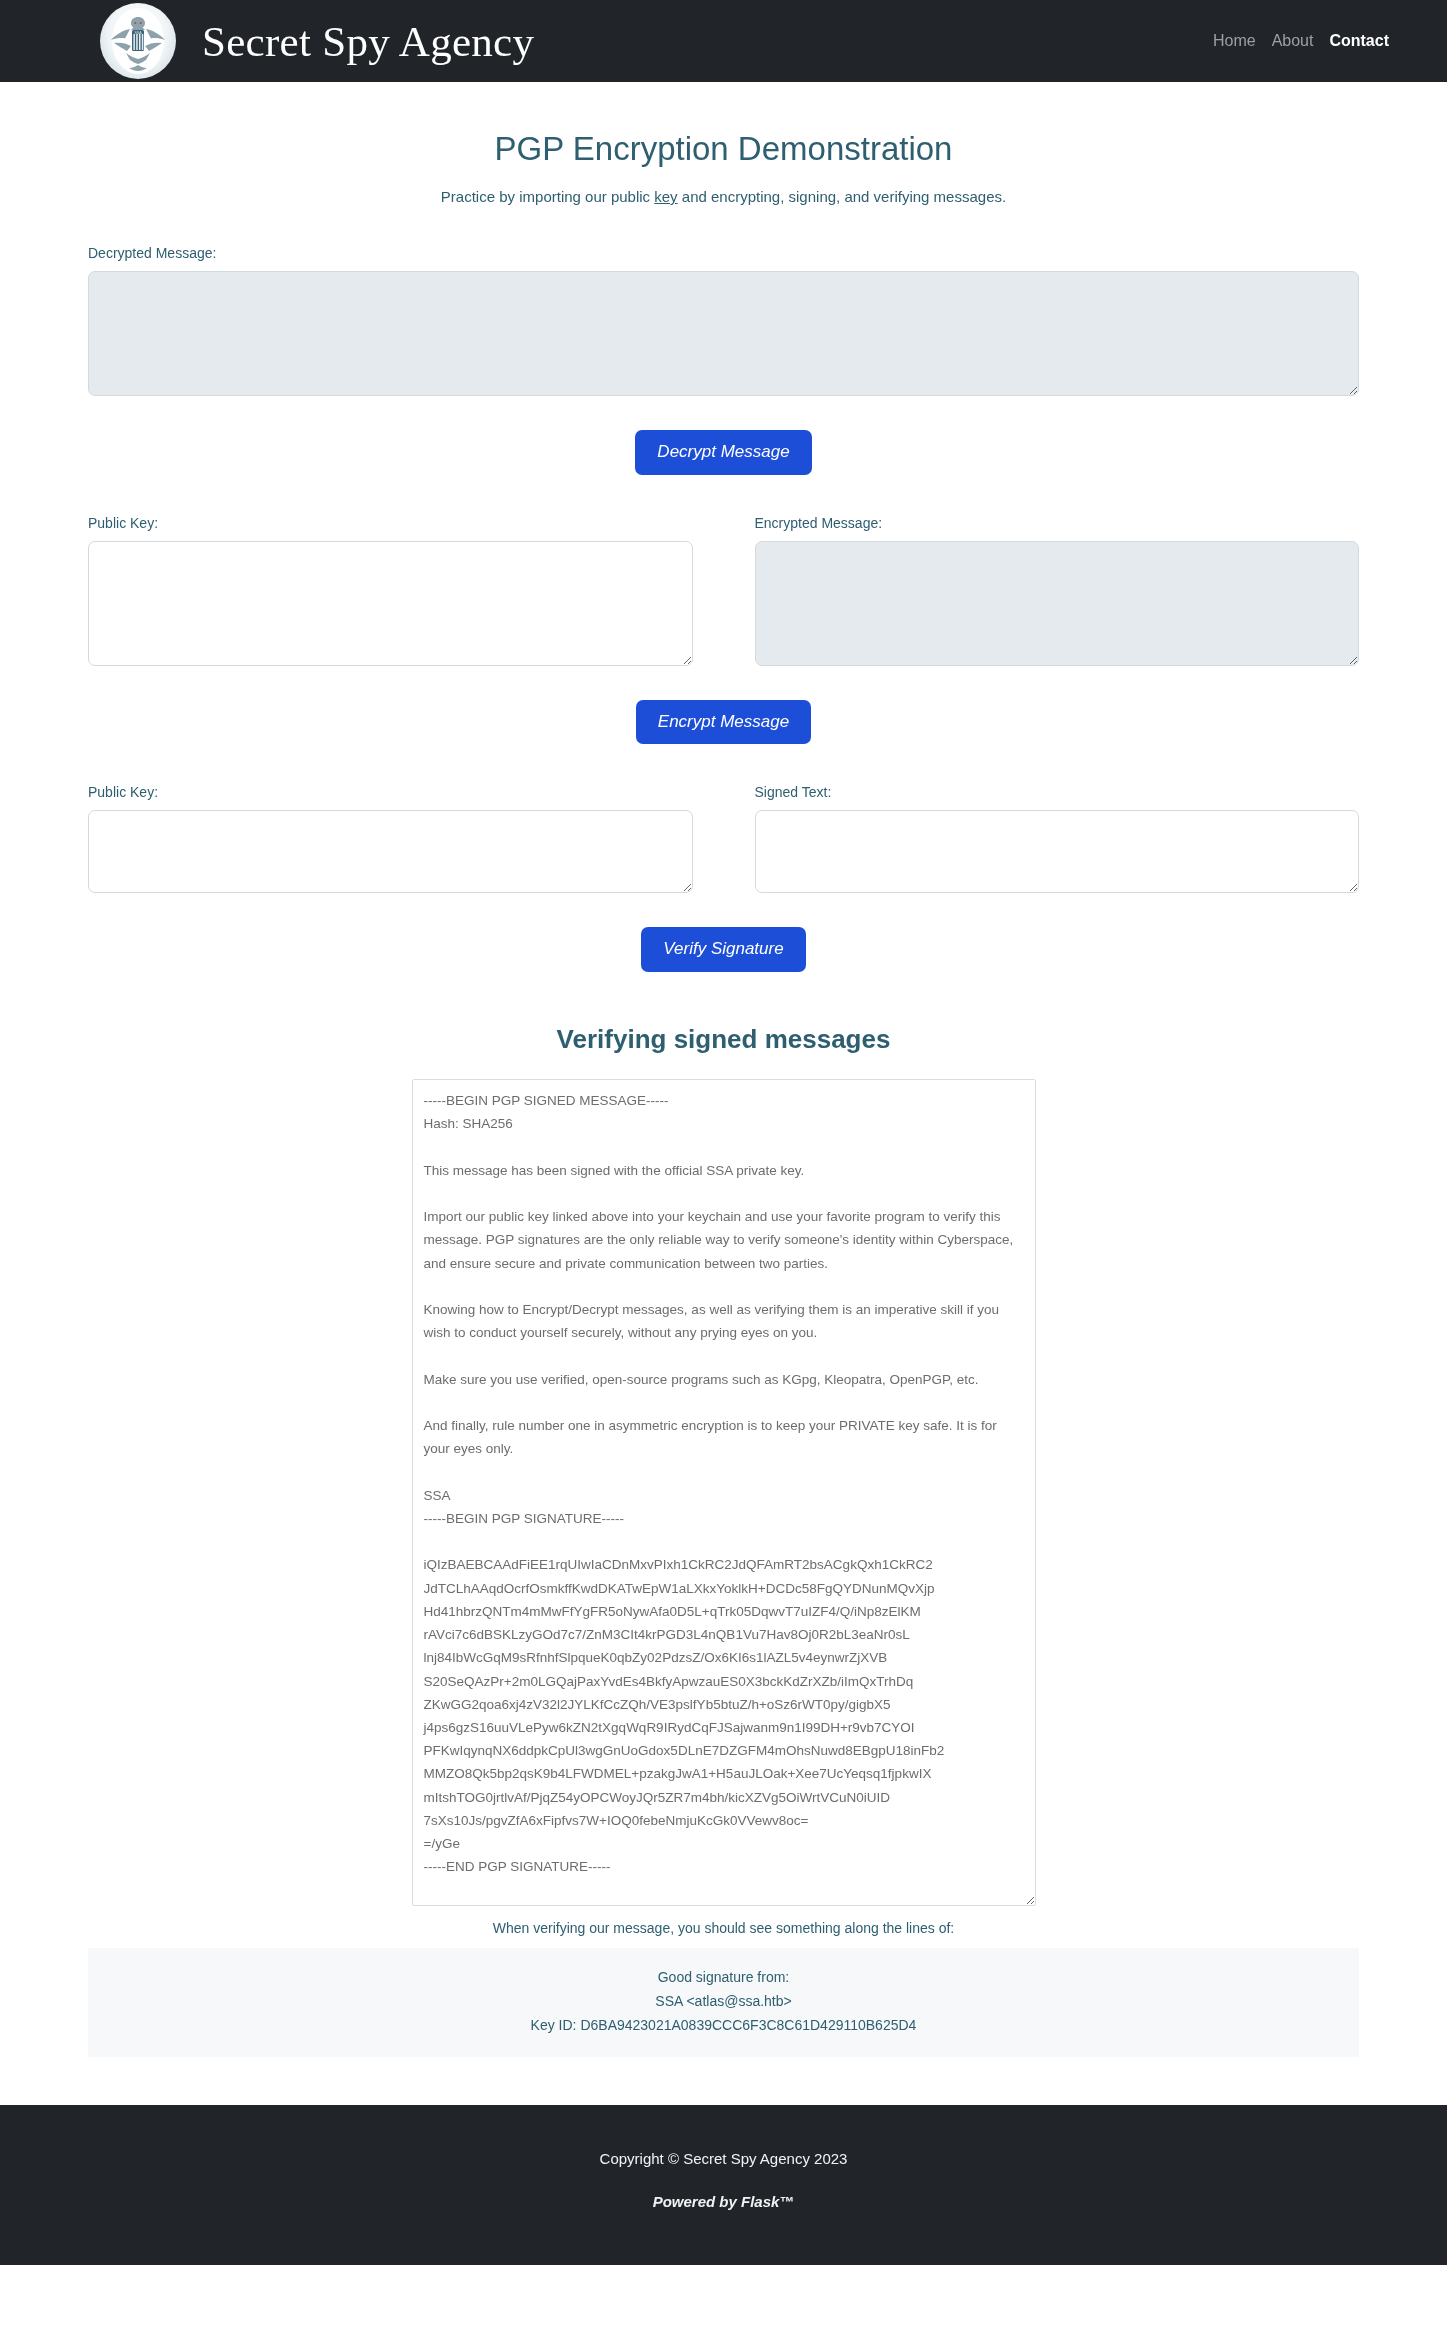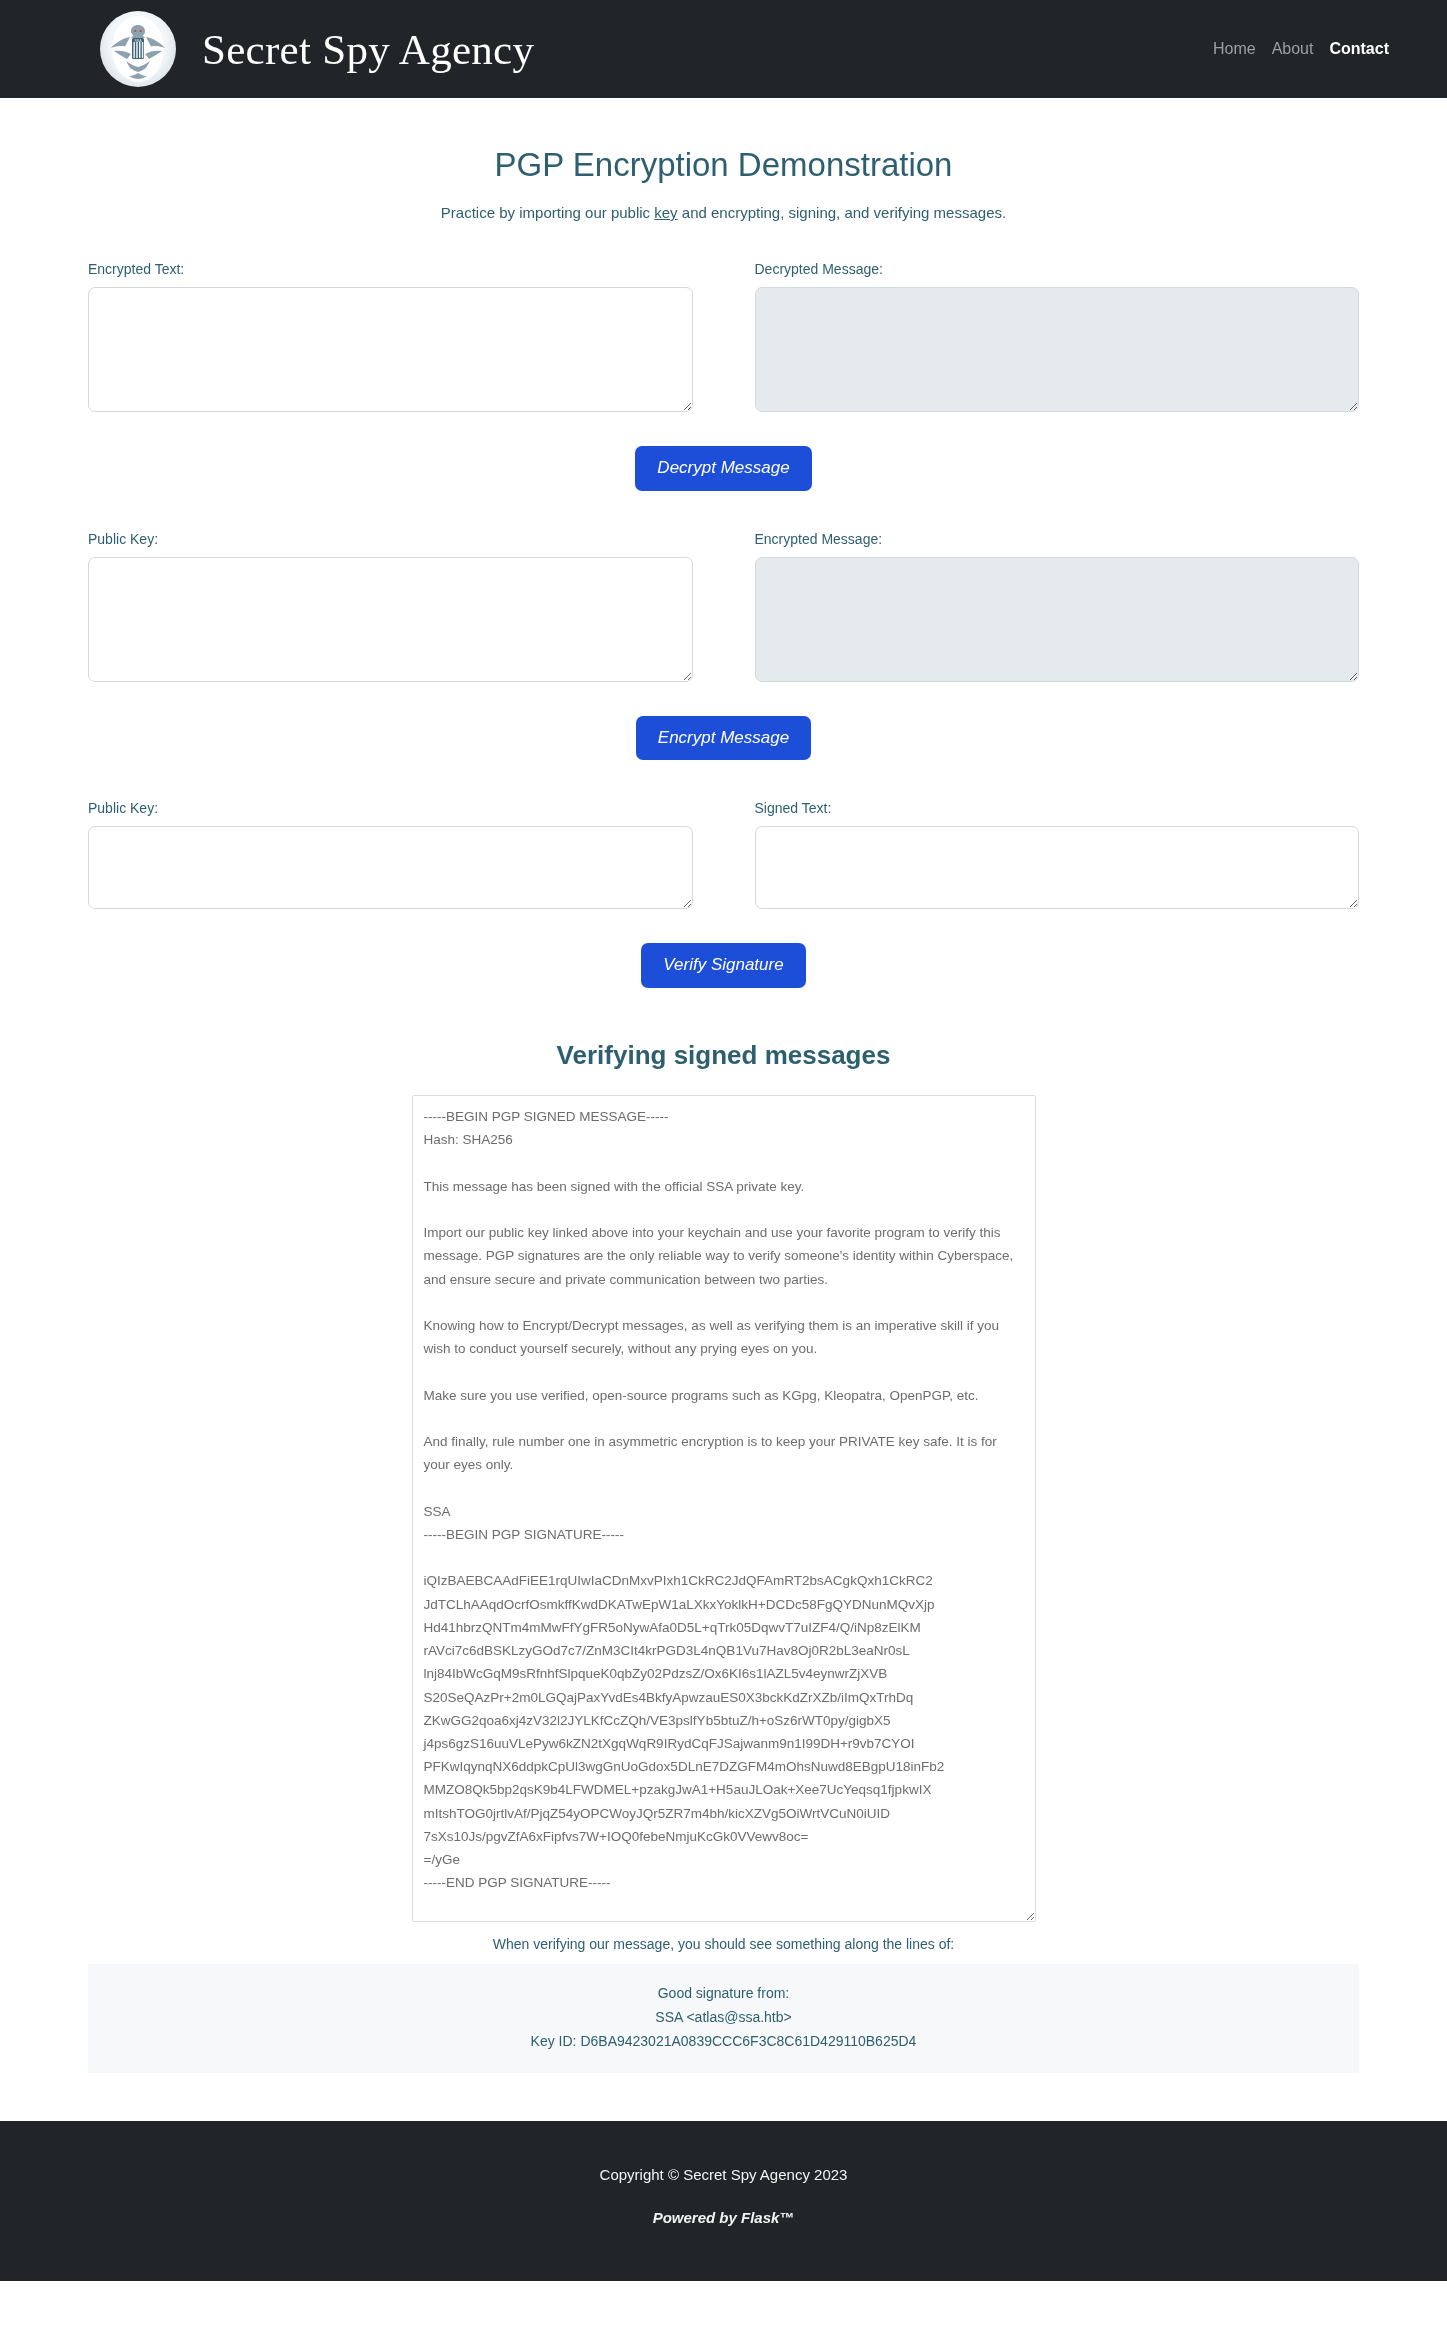--- a/index.html
+++ b/index.html
@@ -9,21 +9,21 @@
     width: 1447px;
     background: #ffffff;
     font-family: "Liberation Sans", sans-serif;
     color: #2c5566;
     -webkit-font-smoothing: antialiased;
   }
 
   
   .site-header {
     background: #212529;
-    height: 98px;
+    height: 82px;
     display: flex;
     align-items: center;
     padding: 0 48px 0 100px;
   }
   .brand {
     display: flex;
     align-items: center;
     gap: 26px;
     flex: 1 1 auto;
   }
@@ -223,24 +223,20 @@
 </header>
 
 <main class="page">
 
   <h1 class="page-title">PGP Encryption Demonstration</h1>
   <p class="page-subtitle"><span>Practice by importing our public </span><a href="#">key</a><span> and encrypting, signing, and verifying messages.</span></p>
 
   <section class="form-section">
     <div class="field-row">
       <div class="field-col">
-        <label class="field-label">Encrypted Text:</label>
-        <textarea class="box" style=""></textarea>
-      </div>
-      <div class="field-col">
         <label class="field-label">Decrypted Message:</label>
         <textarea class="box readonly" readonly="" style=""></textarea>
       </div>
     </div>
     <div class="btn-row">
       <button class="btn-primary" type="button">Decrypt Message</button>
     </div>
   </section>
 
   <section class="form-section">

